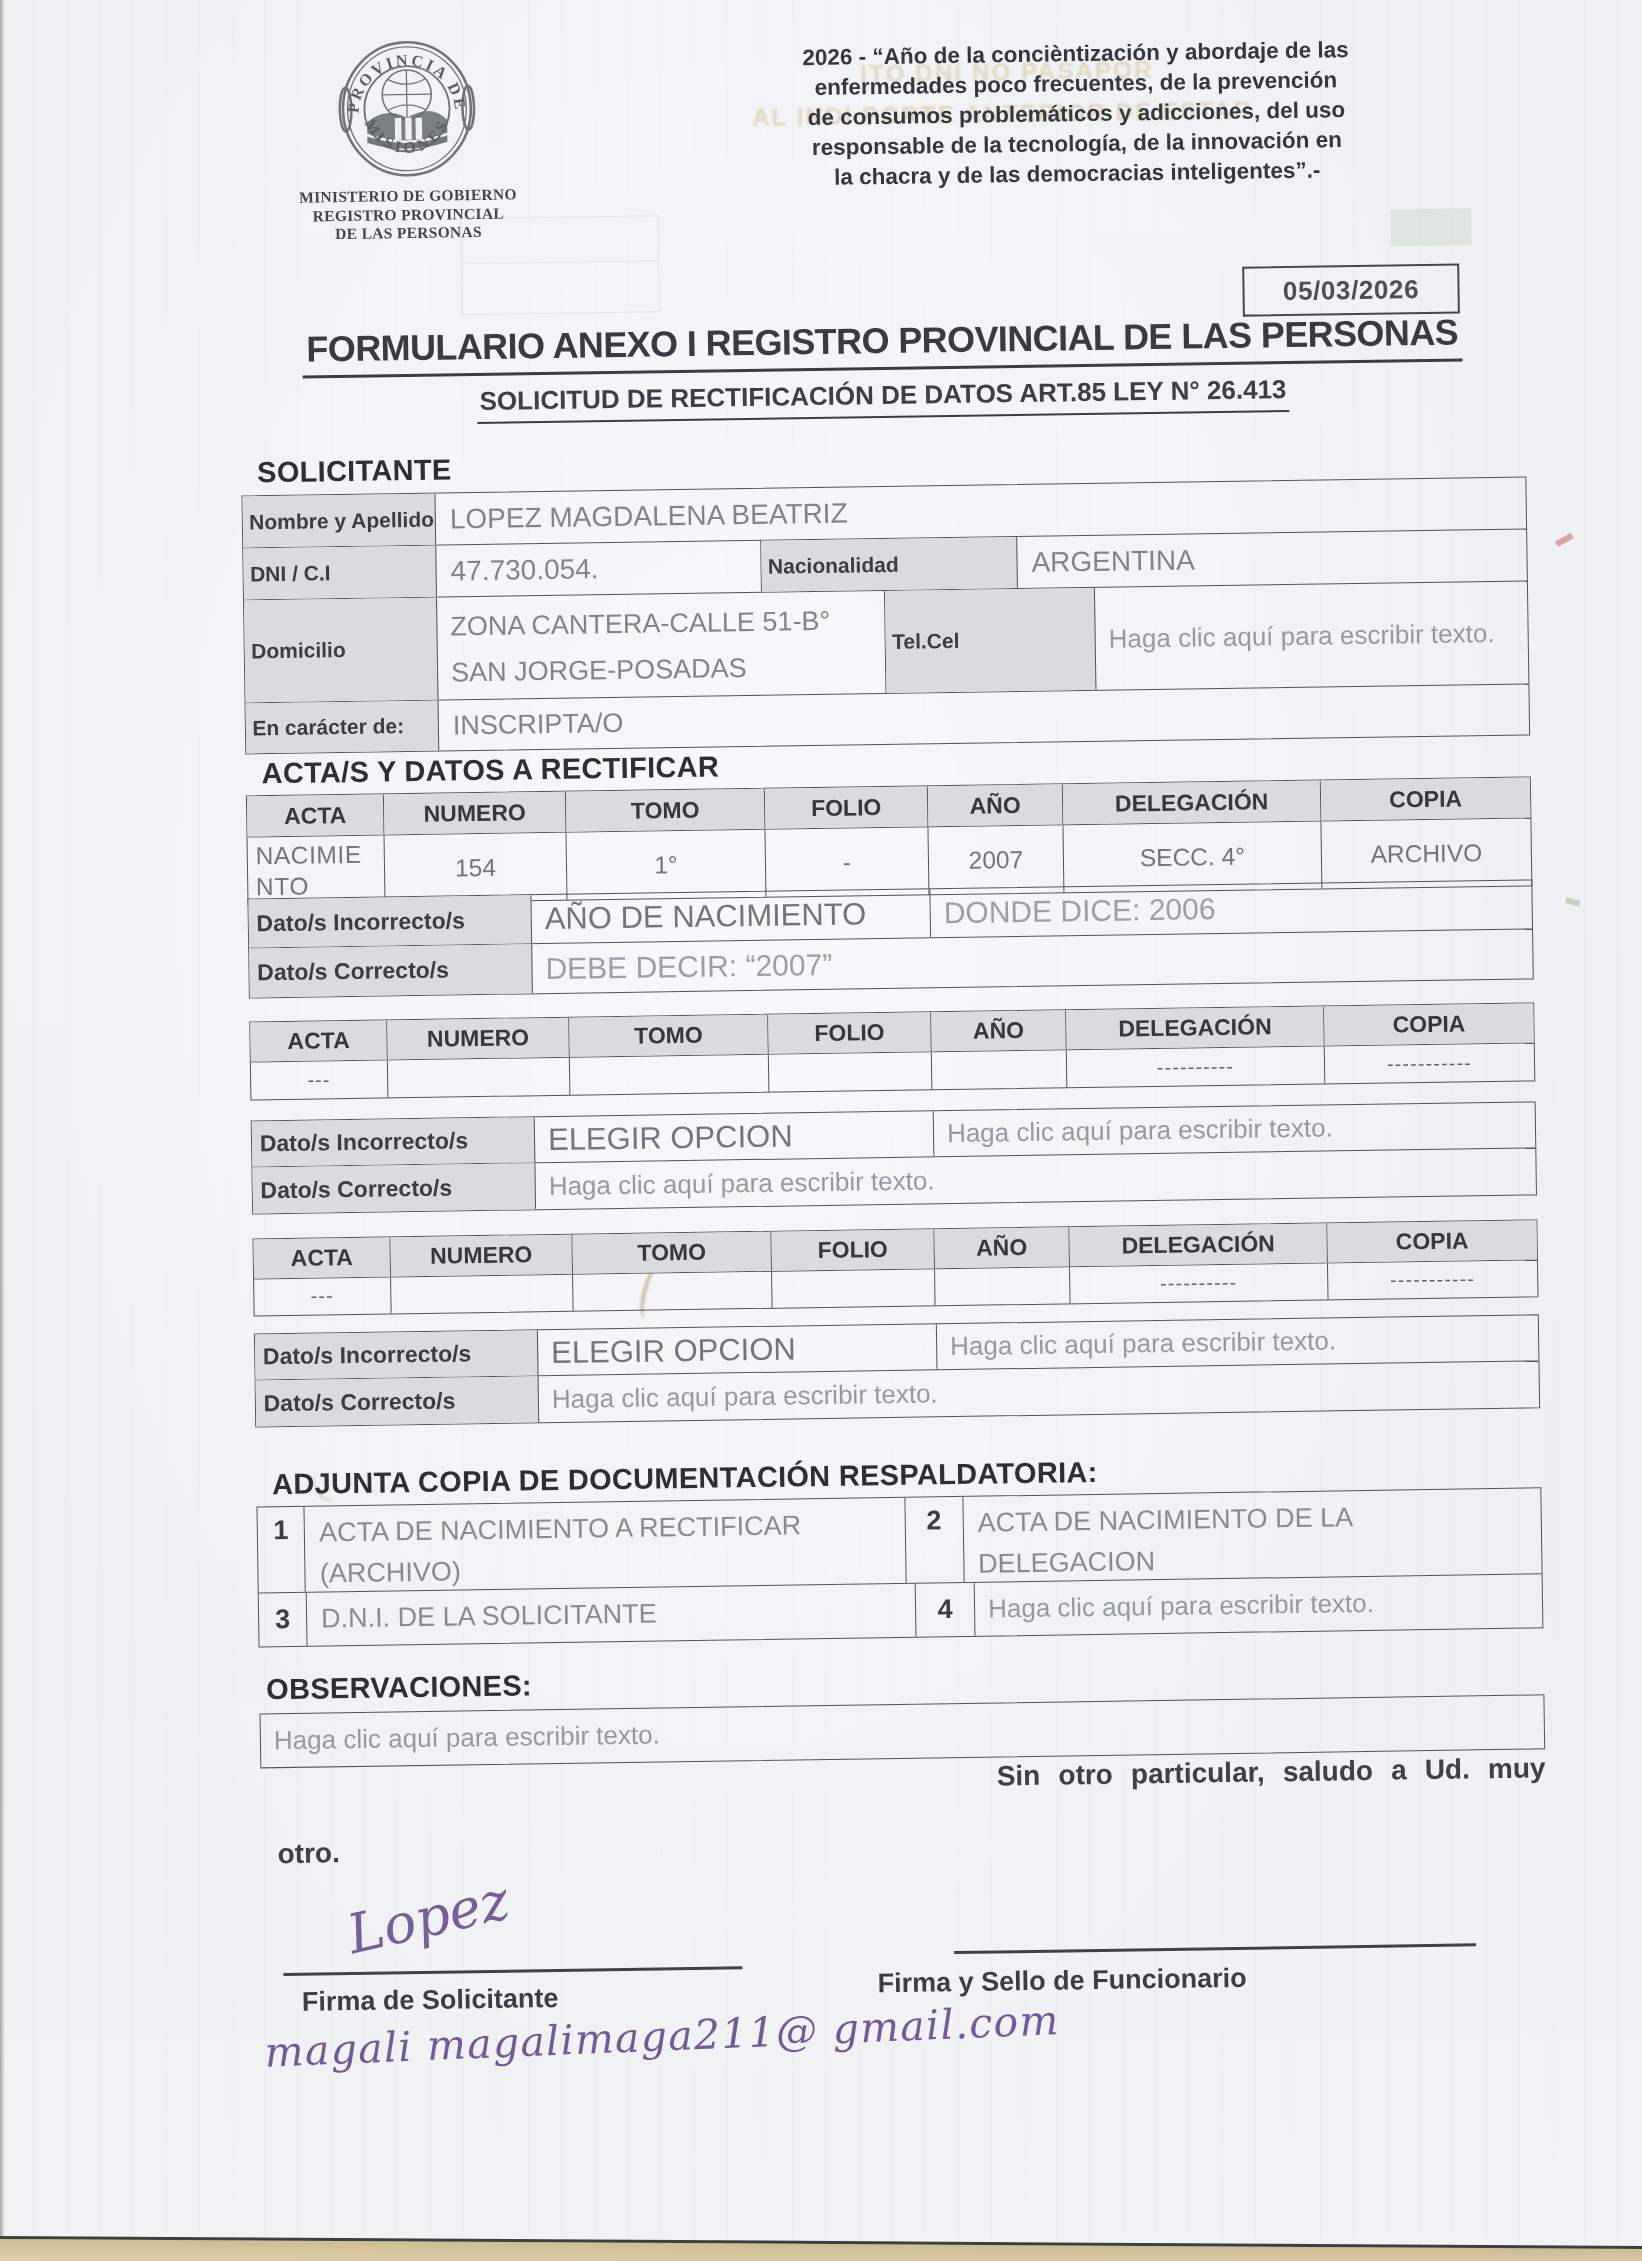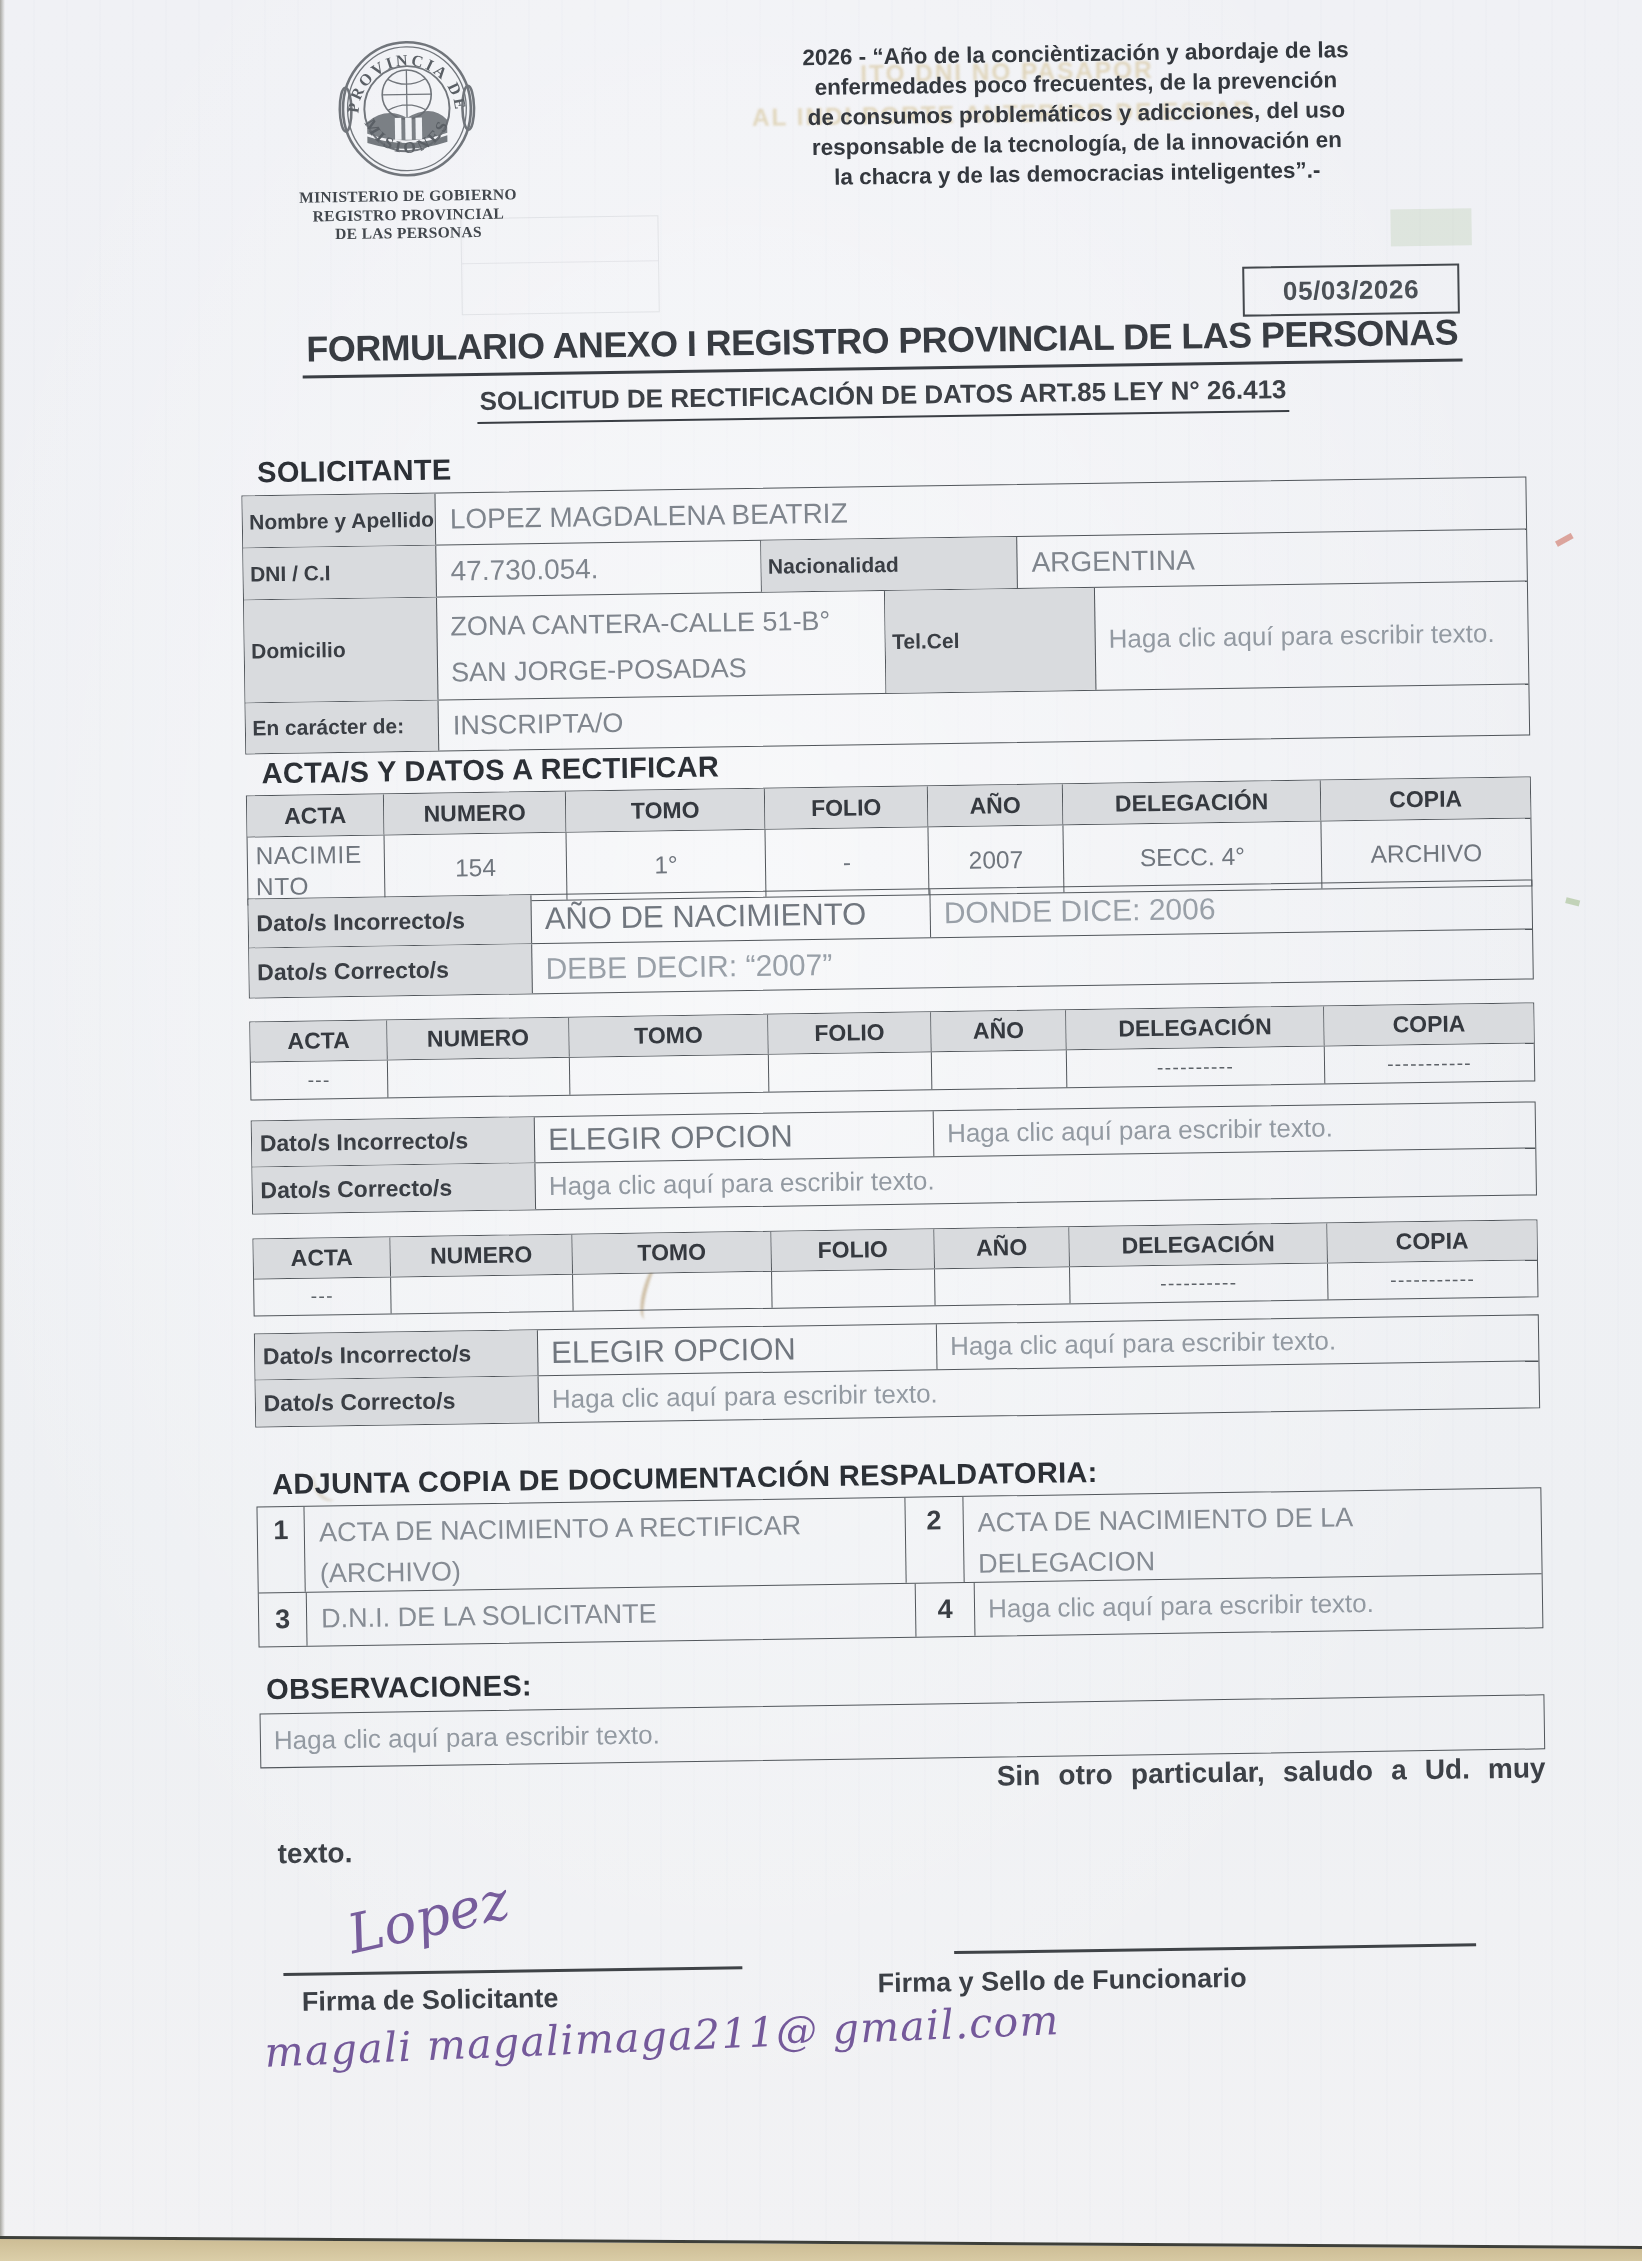--- a/index.html
+++ b/index.html
@@ -316,21 +316,21 @@
       <div class="t-cell ph grow">Haga clic aquí para escribir texto.</div>
     </div>
   </div>
 
   <div class="sec-heading" style="left:258px;top:1665px;">OBSERVACIONES:</div>
   <div class="tbl" style="top:1705px;height:55px;display:flex;align-items:center;">
     <span class="ph">Haga clic aquí para escribir texto.</span>
   </div>
 
   <div class="closing1">Sin otro particular, saludo a Ud. muy</div>
-  <div class="closing2">texto.</div>
+  <div class="closing2">otro.</div>
 
   <div class="handwriting sig-name">Lopez</div>
   <div class="sig-line" style="left:271px;top:1965px;width:459px;"></div>
   <div class="sig-line" style="left:942px;top:1953px;width:522px;"></div>
   <div class="sig-label" style="left:289px;top:1979px;">Firma de Solicitante</div>
   <div class="sig-label" style="left:865px;top:1969px;">Firma y Sello de Funcionario</div>
   <div class="handwriting sig-email">magali magalimaga211@ gmail.com</div>
 
 </div>
 

